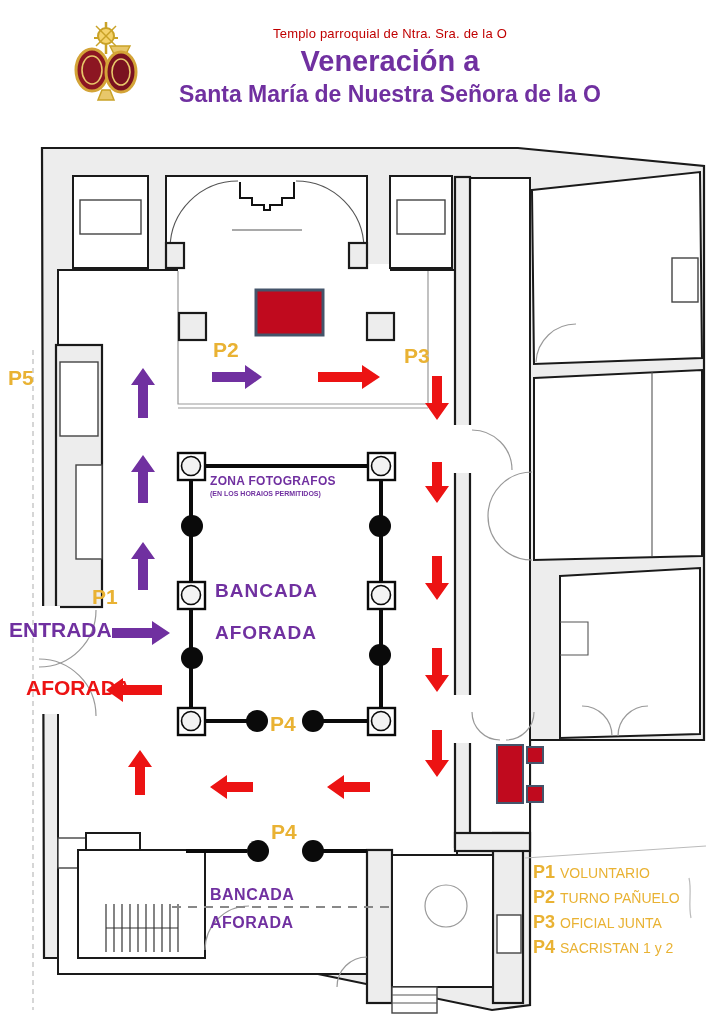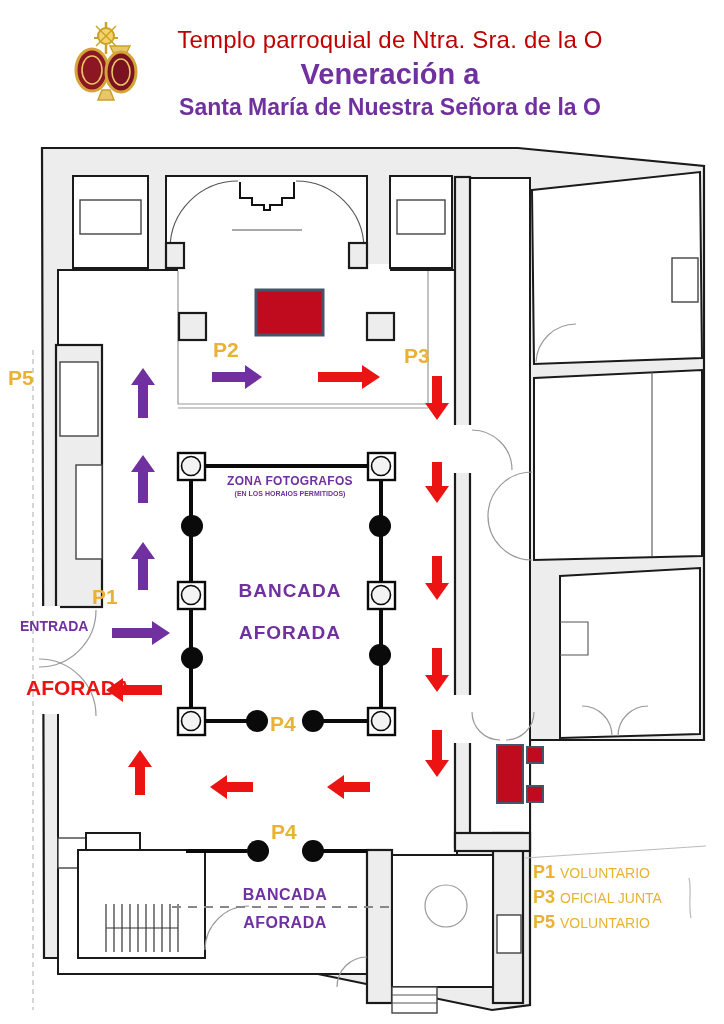--- a/index.html
+++ b/index.html
@@ -5,21 +5,21 @@
   :root{
     --title_red:#C00000; --purple:#7030A0; --gold:#E9B233; --route_red:#EC1313;
     --altar_fill:#C00A1E; --altar_border:#44546A; --wall_fill:#EDEDED; --wall_line:#1A1A1A;
   }
   *{margin:0;padding:0;box-sizing:border-box}
   html,body{background:#fff}
   body{font-family:"Liberation Sans", sans-serif;}
   .page{position:relative;width:724px;height:1024px;background:#fff;overflow:hidden}
   .abs{position:absolute}
   .header-text{left:150px;top:26px;width:480px;text-align:center}
-  .t1{color:var(--title_red);font-size:24px;font-weight:400;letter-spacing:.2px}
+  .t1{color:var(--title_red);font-size:13px;font-weight:400;letter-spacing:.2px}
   .t2{color:var(--purple);font-size:29px;font-weight:700;margin-top:4px}
   .t3{color:var(--purple);font-size:23px;font-weight:700;margin-top:3px}
   svg{display:block}
   .wall{fill:var(--wall_fill);stroke:var(--wall_line);stroke-width:2.2}
   .room{fill:#fff;stroke:var(--wall_line);stroke-width:2}
   .room-thin{fill:#fff;stroke:#444;stroke-width:1.4}
   .open{fill:#fff;stroke:none}
   .thin{stroke:#999;stroke-width:1.2;fill:none}
   .thin2{stroke:#555;stroke-width:1.1;fill:none}
   .bar{stroke:#0a0a0a;stroke-width:4;fill:none}
@@ -34,21 +34,21 @@
   .paper{stroke:#bbb;stroke-width:1.2;fill:none}
   .lbl{position:absolute;font-weight:700;white-space:nowrap}
   .gold{color:var(--gold)}
   .purple{color:var(--purple)}
   .redtx{color:var(--route_red)}
   .p-label{font-size:21px}
   .zona1{font-size:12px;letter-spacing:.3px}
   .zona2{font-size:7px}
   .bancada-c{font-size:19px;letter-spacing:1px}
   .bancada-b{font-size:16px;letter-spacing:.5px}
-  .center-box{text-align:center}
+  .center-box{text-align:left}
   .legend{left:533px;top:860px;width:185px}
   .legend-row{height:25px;line-height:25px;white-space:nowrap}
   .legend-code{font-size:18px;font-weight:700;color:var(--gold)}
   .legend-label{font-size:14px;font-weight:400;color:var(--gold);margin-left:5px}
 </style>
 </head>
 <body>
 
 <div class="page">
 
@@ -267,37 +267,40 @@
     </g>
   </svg>
 
   <div class="lbl gold p-label" style="left:8px;top:366px">P5</div>
   <div class="lbl gold p-label" style="left:213px;top:338px">P2</div>
   <div class="lbl gold p-label" style="left:404px;top:344px">P3</div>
   <div class="lbl gold p-label" style="left:92px;top:585px">P1</div>
   <div class="lbl gold p-label" style="left:270px;top:712px">P4</div>
   <div class="lbl gold p-label" style="left:271px;top:820px">P4</div>
 
-  <div class="lbl purple" style="left:20px;top:618px;font-size:14px">ENTRADA</div>
+  <div class="lbl purple" style="left:9px;top:618px;font-size:21px">ENTRADA</div>
   <div class="lbl redtx" style="left:26px;top:676px;font-size:21px">AFORADA</div>
 
   <div class="lbl purple zona1 center-box" style="left:210px;top:474px;width:160px">ZONA FOTOGRAFOS</div>
   <div class="lbl purple zona2 center-box" style="left:210px;top:490px;width:160px">(EN LOS HORAIOS PERMITIDOS)</div>
 
   <div class="lbl purple bancada-c center-box" style="left:215px;top:580px;width:150px">BANCADA</div>
   <div class="lbl purple bancada-c center-box" style="left:215px;top:622px;width:150px">AFORADA</div>
 
   <div class="lbl purple bancada-b center-box" style="left:210px;top:886px;width:150px">BANCADA</div>
   <div class="lbl purple bancada-b center-box" style="left:210px;top:914px;width:150px">AFORADA</div>
 
   <div class="abs legend">
     <div class="legend-row">
       <span class="legend-code">P1</span><span class="legend-label">VOLUNTARIO</span>
     </div>
     <div class="legend-row">
+      <span class="legend-code">P2</span><span class="legend-label">TURNO PAÑUELO</span>
+    </div>
+    <div class="legend-row">
       <span class="legend-code">P3</span><span class="legend-label">OFICIAL JUNTA</span>
     </div>
     <div class="legend-row">
-      <span class="legend-code">P5</span><span class="legend-label">VOLUNTARIO</span>
+      <span class="legend-code">P4</span><span class="legend-label">SACRISTAN 1 y 2</span>
     </div>
   </div>
 
 </div>
 
 </body></html>

